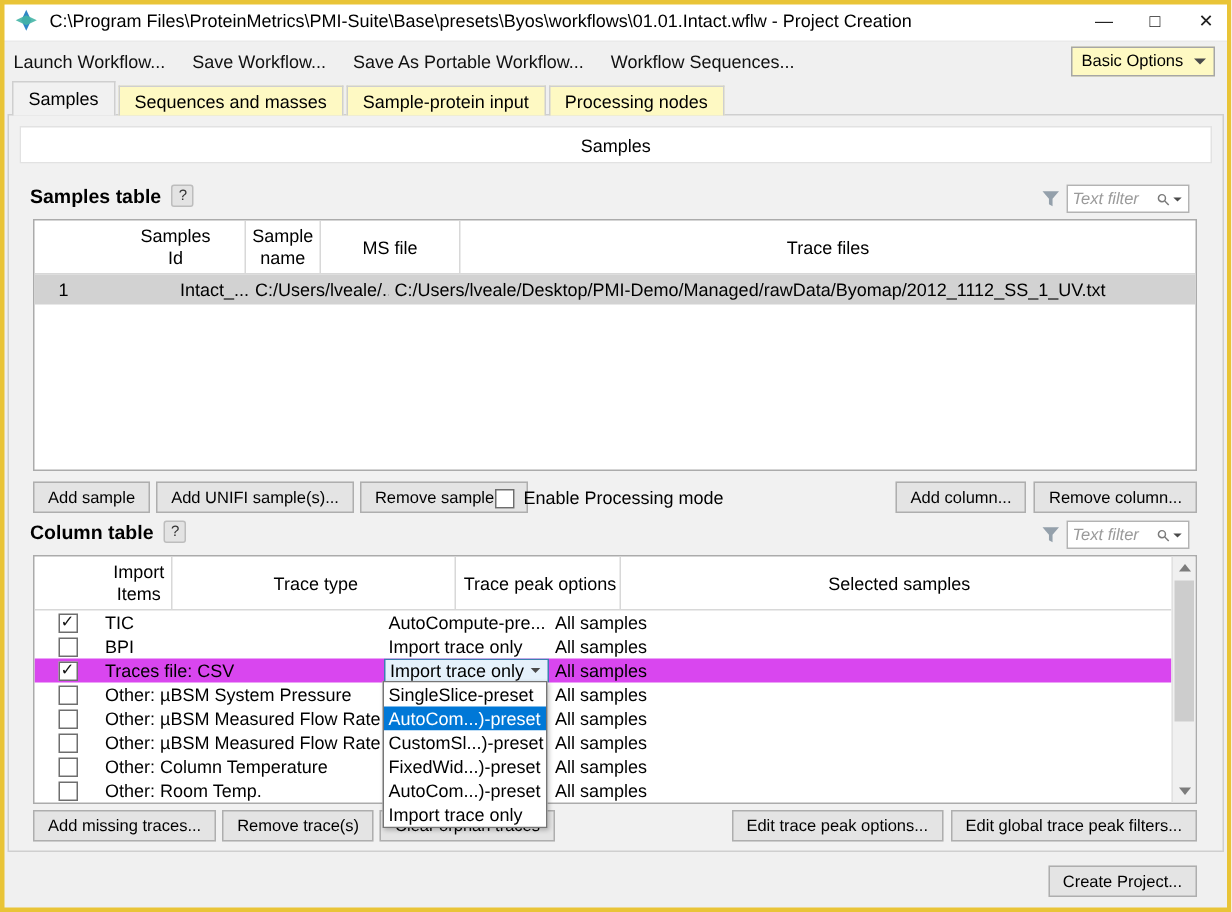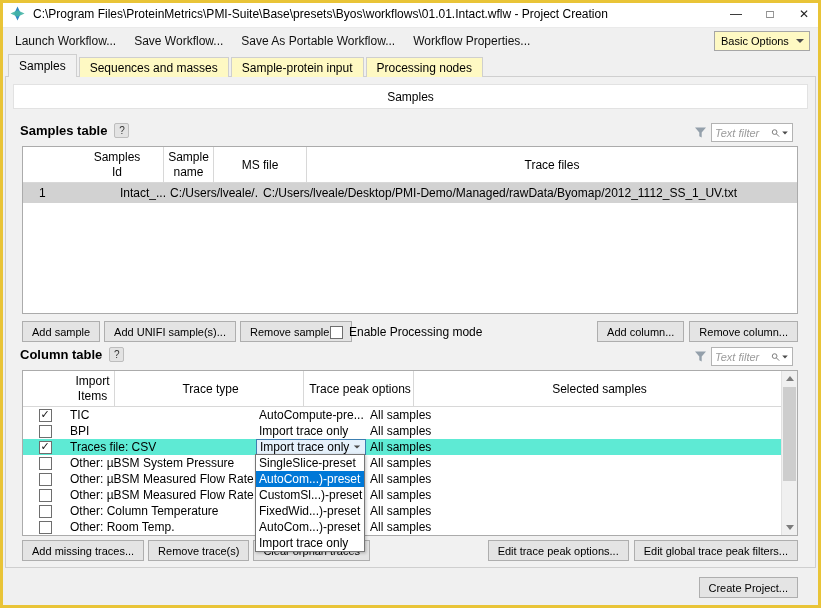--- a/index.html
+++ b/index.html
@@ -8,21 +8,21 @@
   .frame { position:absolute; inset:0; border:3px solid #e9c437; z-index:999; pointer-events:none; }
 
   
   .titlebar { position:absolute; left:0; top:0; width:100%; height:28px; background:#ffffff; display:flex; align-items:center; border-bottom:1px solid #eaeaea; }
   .app-icon { width:15px; height:15px; margin-left:10px; flex:none; }
   .title { margin-left:8px; font-size:12px; color:#000; white-space:nowrap; overflow:hidden; }
   .wcontrols { margin-left:auto; display:flex; height:100%; }
   .wbtn { width:34px; height:100%; display:flex; align-items:center; justify-content:center; font-size:12px; color:#222; cursor:default; }
 
   
-  .toolbar { position:absolute; left:0; top:28px; width:100%; height:26px; background:#f0f0f0; display:flex; align-items:center; padding-left:6px; }
+  .toolbar { position:absolute; left:0; top:28px; width:100%; height:26px; background:#f0f0f0; display:flex; align-items:center; }
   .tb-item { font-size:12px; color:#111; padding:3px 9px; white-space:nowrap; }
   .options-combo { position:absolute; right:11px; top:31px; width:96px; height:20px; background:#fef9c3; border:1px solid #a6a6a6; display:flex; align-items:center; font-size:11px; padding-left:6px; z-index:5; }
   .options-combo .tri-down { margin-left:auto; margin-right:5px; }
   .tri-down { width:0; height:0; border-left:4px solid transparent; border-right:4px solid transparent; border-top:4px solid #4a4a4a; }
 
   
   .tabs { position:absolute; left:8px; top:55px; height:22px; display:flex; align-items:flex-end; z-index:3; }
   .tab { height:20px; padding:0 10px; display:flex; align-items:center; font-size:12px; background:#fef9c3; border:1px solid #cfcfcf; border-bottom:none; margin-right:2px; white-space:nowrap; }
   .tab.active { height:23px; background:#f1f1f1; position:relative; z-index:4; }
 
@@ -53,21 +53,21 @@
   
   .s-id { width:93px; } .s-name { width:50px; } .s-ms { width:93px; } .s-files { flex:1; }
   .srow { height:20px; background:#d2d2d2; }
   .srow .s-id { padding-left:16px; } .srow .s-name, .srow .s-ms, .srow .s-files { padding-left:4px; }
 
   
   .c-import { width:44px; justify-content:center; } .c-type { width:189px; padding-left:3px; }
   .c-peak { width:110px; padding-left:3px; } .c-samples { flex:1; padding-left:4px; }
   .t-head, .t-row { width:calc(100% - 16px); }
   .t-row { height:16px; }
-  .t-row.hl { background:#5eead4; }
+  .t-row.hl { background:#d946ef; }
 
   .checkbox { width:13px; height:13px; border:1px solid #6e6e6e; background:#fff; display:flex; align-items:center; justify-content:center; font-size:11px; color:#111; flex:none; }
   .checkbox[data-checked="true"]::after { content:"✓"; margin-top:-1px; }
 
   
   .row-combo { width:110px; height:16px; margin-left:-3px; background:#e5f1fb; border:1px solid #3c7fb1; display:flex; align-items:center; font-size:12px; padding-left:3px; }
   .row-combo .tri-down { margin-left:auto; margin-right:4px; transform:scale(0.8); }
 
   
   .vscroll { position:absolute; right:0; top:0; bottom:0; width:16px; background:#f0f0f0; border-left:1px solid #e1e1e1; }
@@ -106,21 +106,21 @@
       <div class="wbtn">—</div>
       <div class="wbtn">□</div>
       <div class="wbtn">✕</div>
     </div>
   </div>
 
   <div class="toolbar">
     <div class="tb-item">Launch Workflow...</div>
     <div class="tb-item">Save Workflow...</div>
     <div class="tb-item">Save As Portable Workflow...</div>
-    <div class="tb-item">Workflow Properties...</div>
+    <div class="tb-item">Workflow Sequences...</div>
   </div>
   <div class="options-combo">
     <span>Basic Options</span>
     <span class="tri-down"></span>
   </div>
 
   <div class="tabs">
     <div class="tab active">Samples</div>
     <div class="tab">Sequences and masses</div>
     <div class="tab">Sample-protein input</div>

